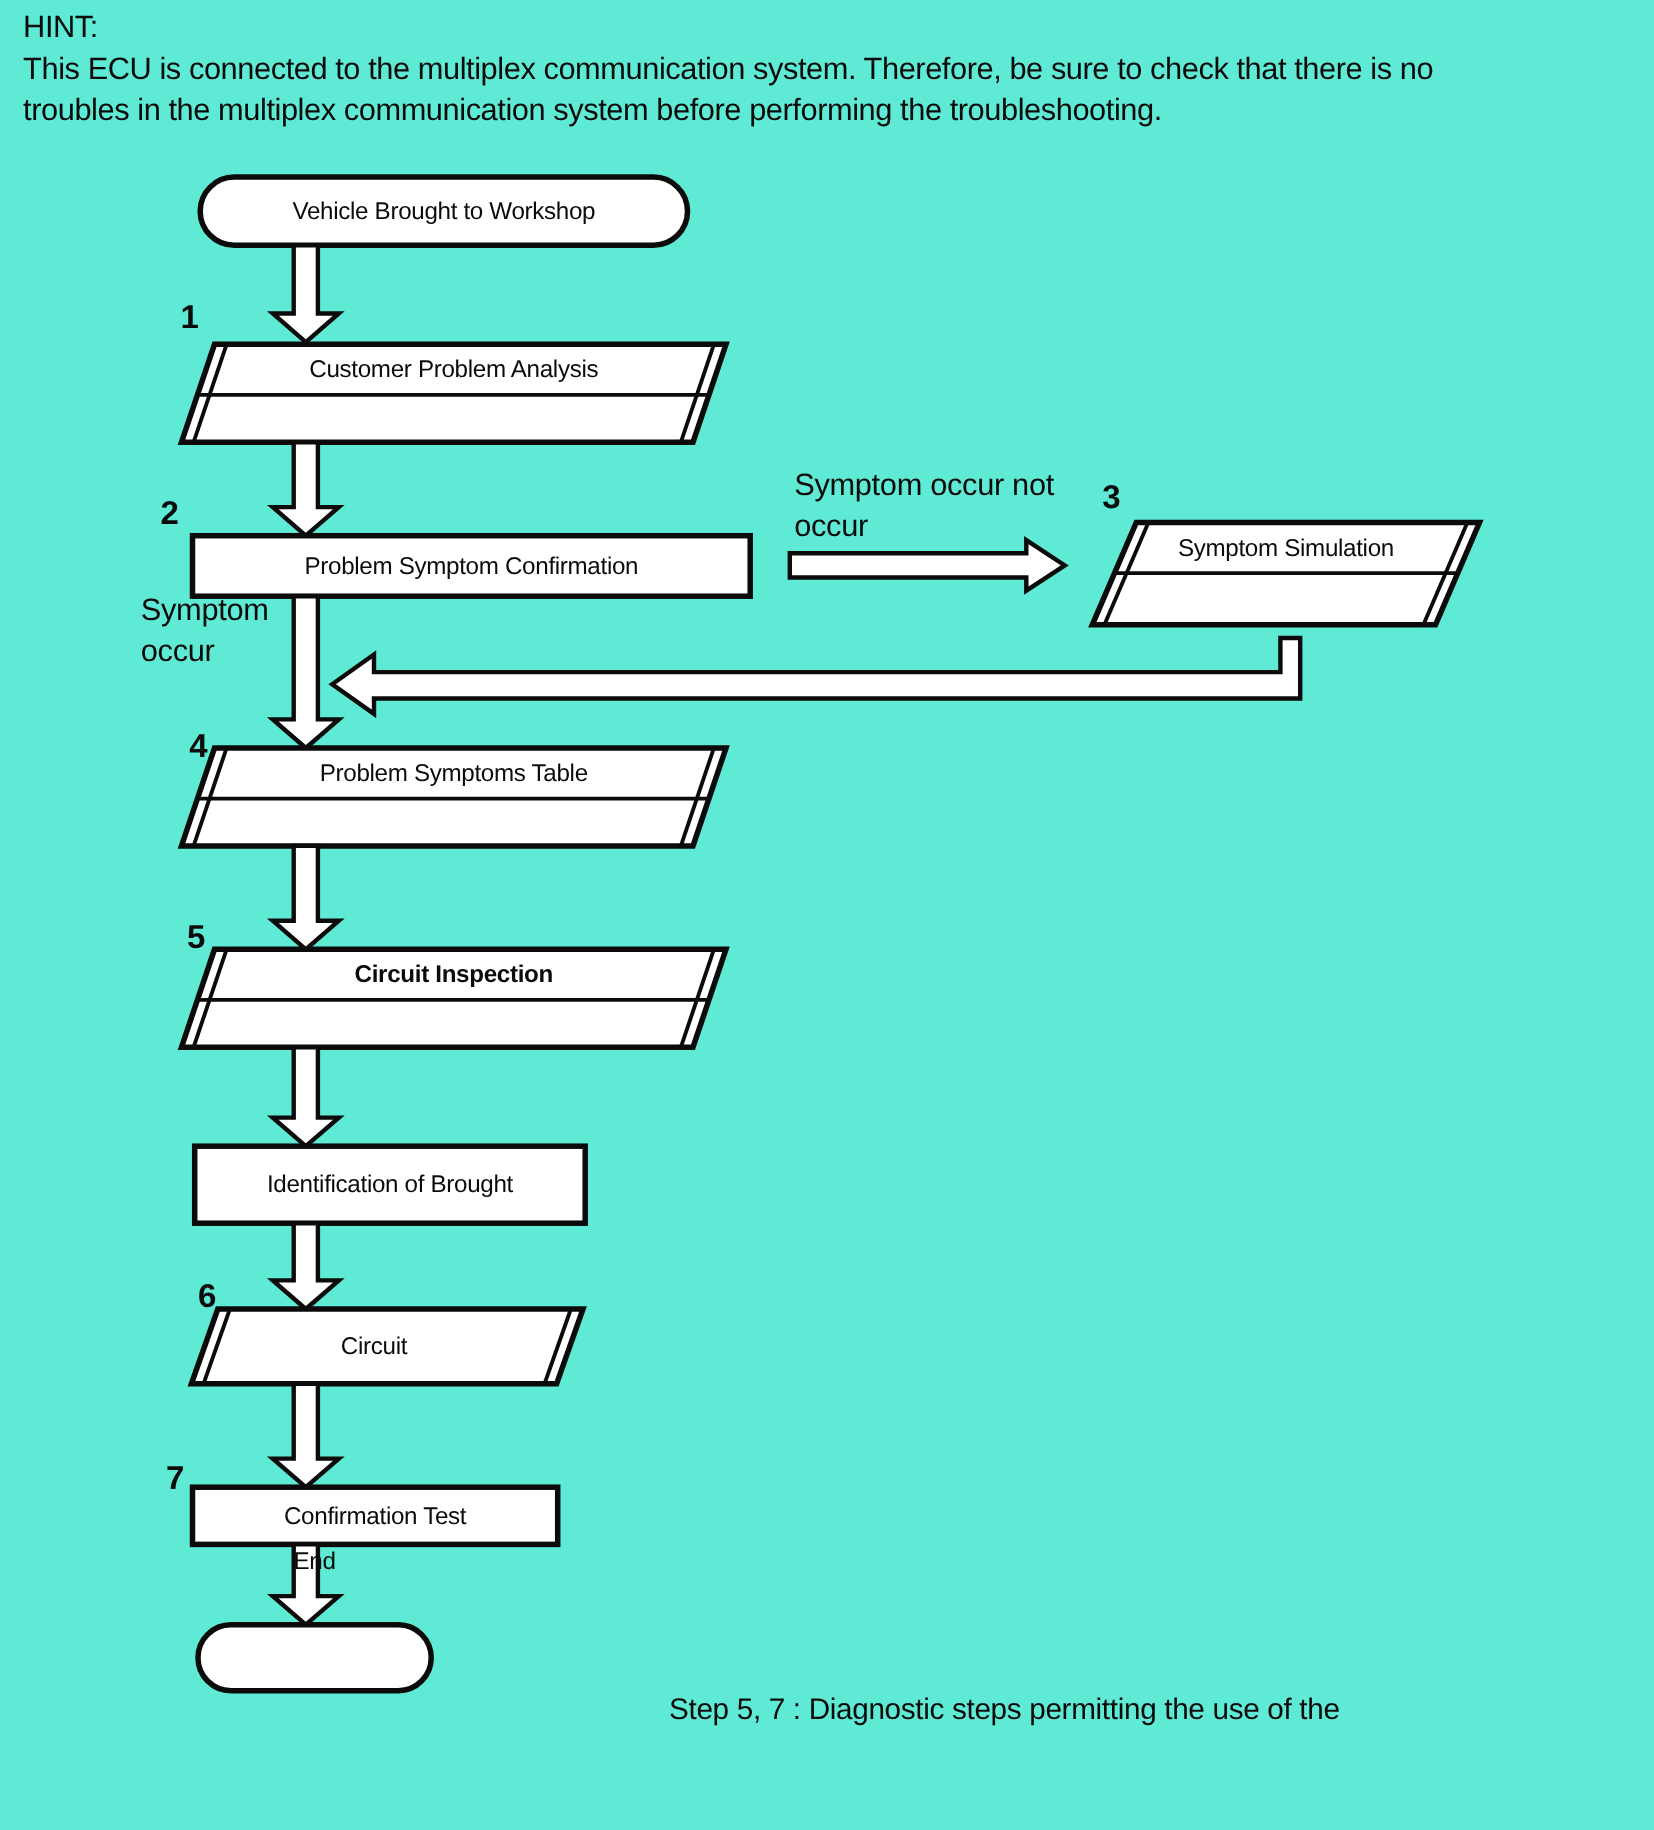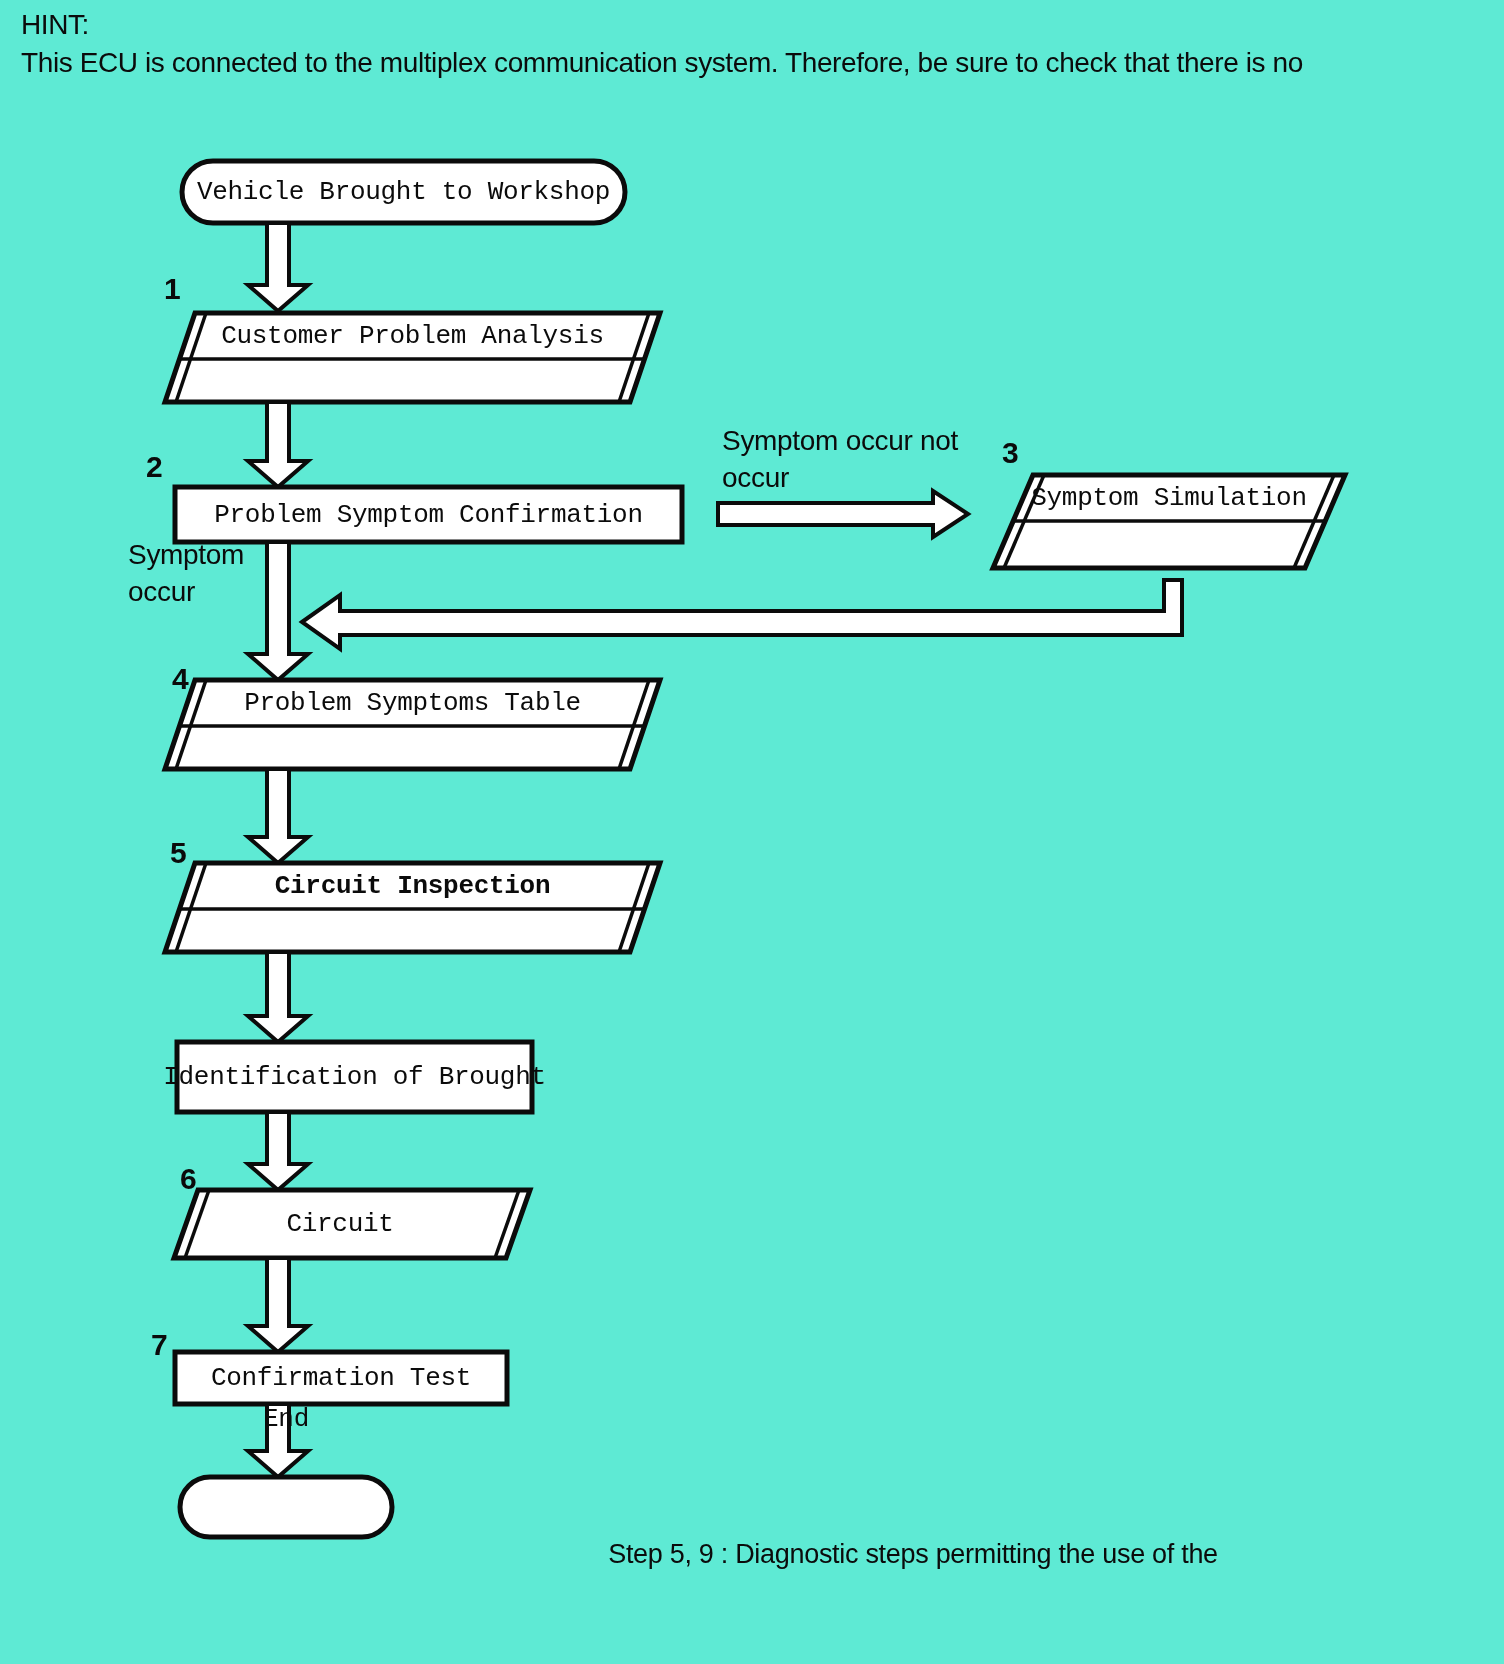--- a/index.html
+++ b/index.html
@@ -13,21 +13,21 @@
   }
   .hint{
     position:absolute;left:21px;top:6px;width:1420px;
     font-size:28px;line-height:37px;letter-spacing:-0.4px;
     color:#0b0b0b;
   }
   .hint .t{margin-bottom:1px;}
   svg.flow{position:absolute;left:0;top:0;width:1504px;height:1664px;}
   .nlabel{
     position:absolute;display:flex;align-items:center;justify-content:center;
-    font-size:26px;letter-spacing:-0.3px;white-space:nowrap;color:#0b0b0b;font-family:Liberation Mono, monospace;
+    font-size:22px;letter-spacing:-0.3px;white-space:nowrap;color:#0b0b0b;
   }
   .nlabel.bold{font-weight:bold;}
   .numlabel{
     position:absolute;font-size:30px;font-weight:bold;color:#0b0b0b;
     line-height:30px;
   }
   .sidelabel{
     position:absolute;font-size:28px;line-height:37px;color:#0b0b0b;
     letter-spacing:-0.3px;white-space:nowrap;
   }
@@ -38,20 +38,21 @@
   }
 </style>
 </head>
 <body>
 
 <div class="page">
 
   <div class="hint">
     <div class="t">HINT:</div>
     <div>This ECU is connected to the multiplex communication system. Therefore, be sure to check that there is no</div>
+    <div>troubles in the multiplex communication system before performing the troubleshooting.</div>
   </div>
 
   <svg class="flow" viewBox="0 0 1504 1664">
     <g fill="#ffffff" stroke="#0b0b0b">
 
       <rect x="182" y="161" width="443" height="62" rx="31" ry="31" stroke-width="5"></rect>
 
       <path d="M267 223 L267 285 L248 285 L278 311 L308 285 L289 285 L289 223 Z" stroke-width="4"></path>
 
       <g>
@@ -147,16 +148,16 @@
 
   <div class="numlabel" style="left:180px;top:1164px;">6</div>
   <div class="nlabel" style="left:174px;top:1190px;width:332px;height:68px;">Circuit</div>
 
   <div class="numlabel" style="left:151px;top:1330px;">7</div>
   <div class="nlabel" style="left:175px;top:1352px;width:332px;height:52px;">Confirmation Test</div>
 
   <div class="nlabel" style="left:180px;top:1389px;width:212px;height:60px;">End</div>
 
   <div class="caption">
-    <div>Step 5, 9 : Diagnostic steps permitting the use of the</div>
+    <div>Step 5, 7 : Diagnostic steps permitting the use of the</div>
   </div>
 
 </div>
 
 </body></html>

